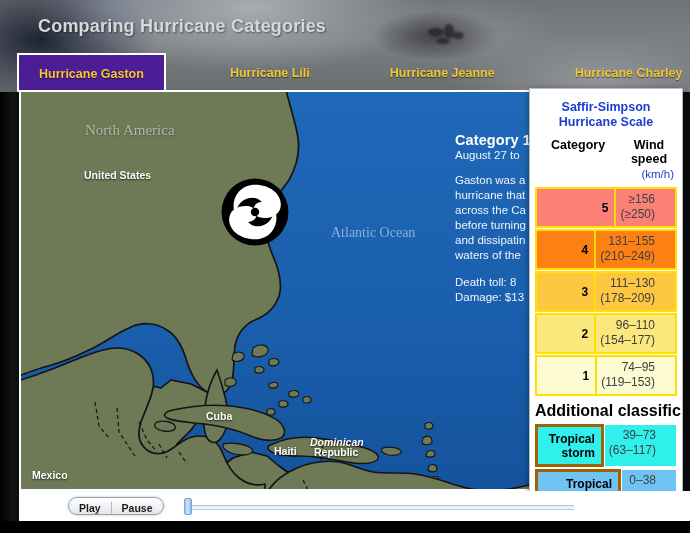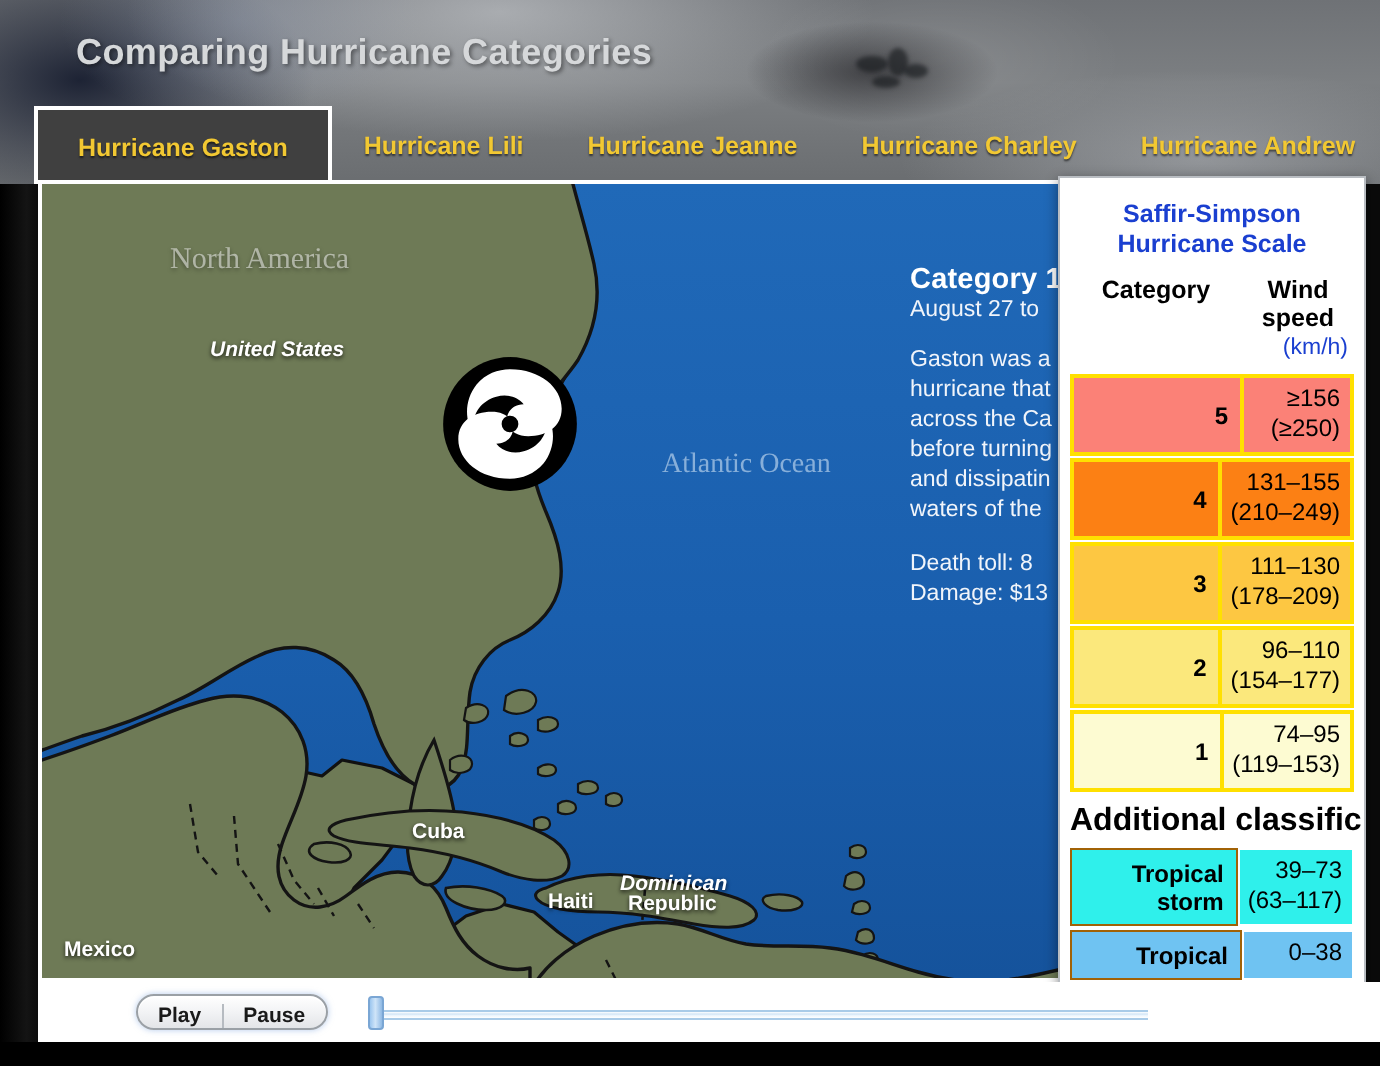--- a/index.html
+++ b/index.html
@@ -50,23 +50,24 @@
     display: flex; align-items: stretch;
   }
   .tab {
     display: flex; align-items: center; justify-content: center;
     color: #f2c832;
     font-size: 12.5px; font-weight: bold;
     padding: 0 16px;
     white-space: nowrap;
     text-shadow: 0 1px 1px rgba(0,0,0,.55);
     cursor: pointer;
+    margin-left: 48px;
   }
   .tab.active {
-    background: #404040;
+    background: #4c1d95;
     border: 2px solid #ffffff;
     border-bottom: none;
     margin-left: 17px;
     padding: 0 20px;
   }
   .tab-spacer { width: 8px; }
 
   
   .stage {
     position: absolute; left: 19px; top: 90px;
@@ -151,33 +152,33 @@
   .ss-row { display: flex; margin-bottom: 2px; }
   .ss-row .cat-cell {
     width: 86px;
     display: flex; align-items: center; justify-content: flex-end;
     padding: 4px 6px 4px 4px;
     font-weight: bold; font-size: 12px; color: #000;
     text-align: right; line-height: 14px;
   }
   .ss-row .spd-cell {
     flex: 1;
-    padding: 3px 5px 4px 4px;
-    font-size: 12px; color: #000000; text-align: right; line-height: 15px;
+    padding: 3px 20px 4px 4px;
+    font-size: 12px; color: #404040; text-align: right; line-height: 15px;
     white-space: nowrap;
   }
   .ss-row.catrow .cat-cell { border: 2px solid #ffe000; border-right: 1px solid #ffe000; }
   .ss-row.catrow .spd-cell { border: 2px solid #ffe000; border-left: 1px solid #ffe000; }
   .ss-row.catrow { margin-bottom: 1px; }
 
   .ss-addl {
     text-align: right; font-weight: bold; font-size: 16px; color: #000;
     padding: 5px 0 4px; white-space: nowrap;
   }
-  .ss-row.addl .cat-cell { border: 1px solid #a16207; }
+  .ss-row.addl .cat-cell { border: 3px solid #a16207; }
   .ss-row.addl .spd-cell { border: 1px solid #ffffff; }
   .ss-row.addl .cat-cell { justify-content: flex-end; }
 
   
   .controls {
     position: absolute; left: 19px; top: 491px;
     width: 671px; height: 30px;
     background: #ffffff;
     display: flex; align-items: center;
   }
@@ -388,21 +389,21 @@
           <path d="M74,310 L78,334 L88,346"></path>
           <path d="M96,316 L98,340 L106,352 L114,364"></path>
           <path d="M118,330 L126,348 L136,360"></path>
           <path d="M138,352 L146,366"></path>
           <path d="M158,360 L166,372"></path>
           <path d="M282,388 L290,404"></path>
         </g>
       </svg>
 
       <div class="map-label continent" style="left:64px;top:30px;">North America</div>
-      <div class="map-label" style="left:84px;top:77px;font-style:italic;">United States</div>
+      <div class="map-label" style="left:63px;top:77px;">United States</div>
       <div class="map-label ocean" style="left:310px;top:133px;">Atlantic Ocean</div>
       <div class="map-label" style="left:185px;top:318px;">Cuba</div>
       <div class="map-label" style="left:253px;top:353px;">Haiti</div>
       <div class="map-label" style="left:289px;top:344px;font-style:italic;">Dominican</div>
       <div class="map-label" style="left:293px;top:354px;">Republic</div>
       <div class="map-label" style="left:11px;top:377px;">Mexico</div>
 
       <div class="hurricane" style="left:196px;top:82px;">
         <svg width="76" height="76" viewBox="0 0 100 100">
           <circle cx="50" cy="50" r="44" fill="#000000"></circle>

